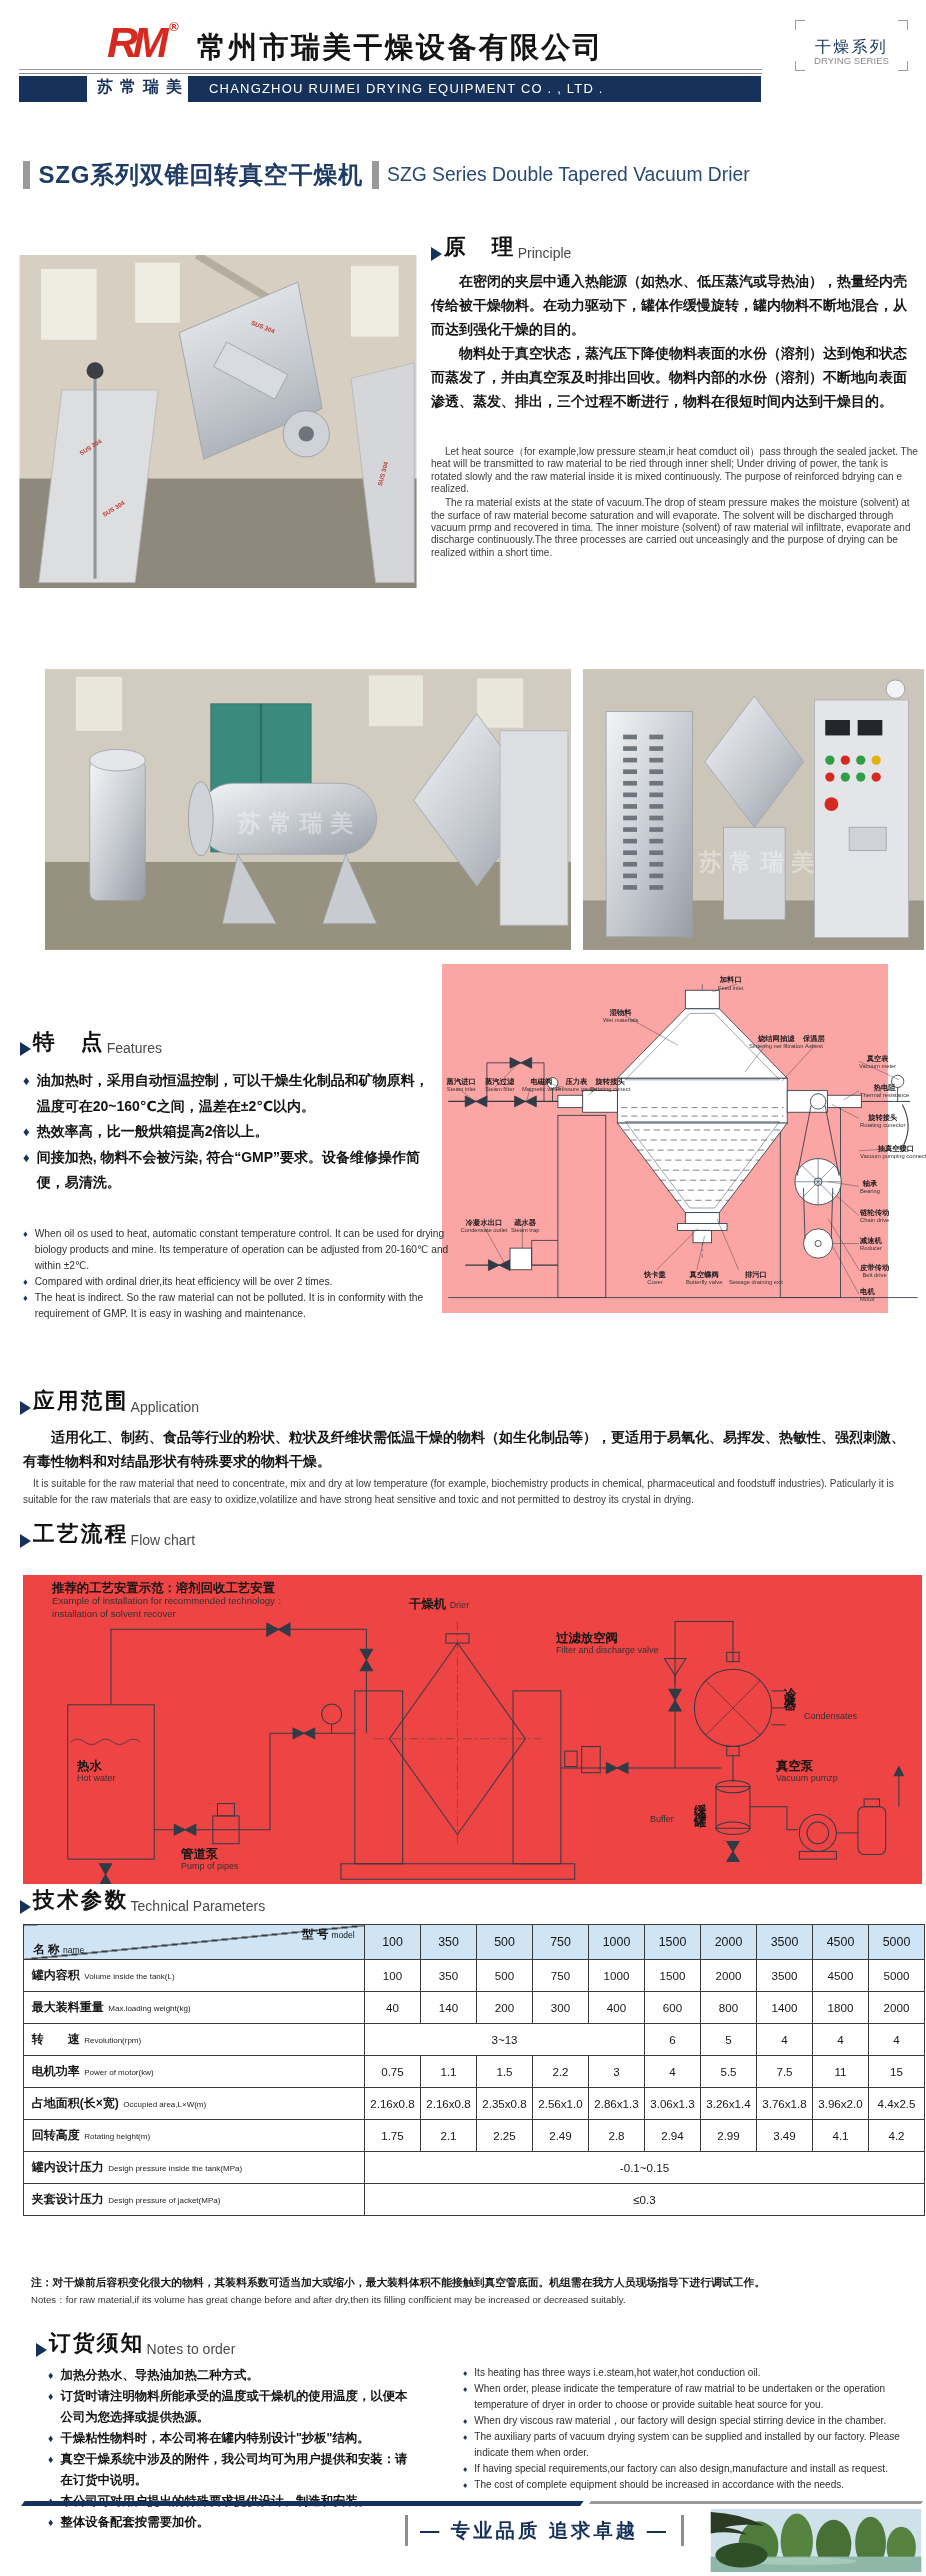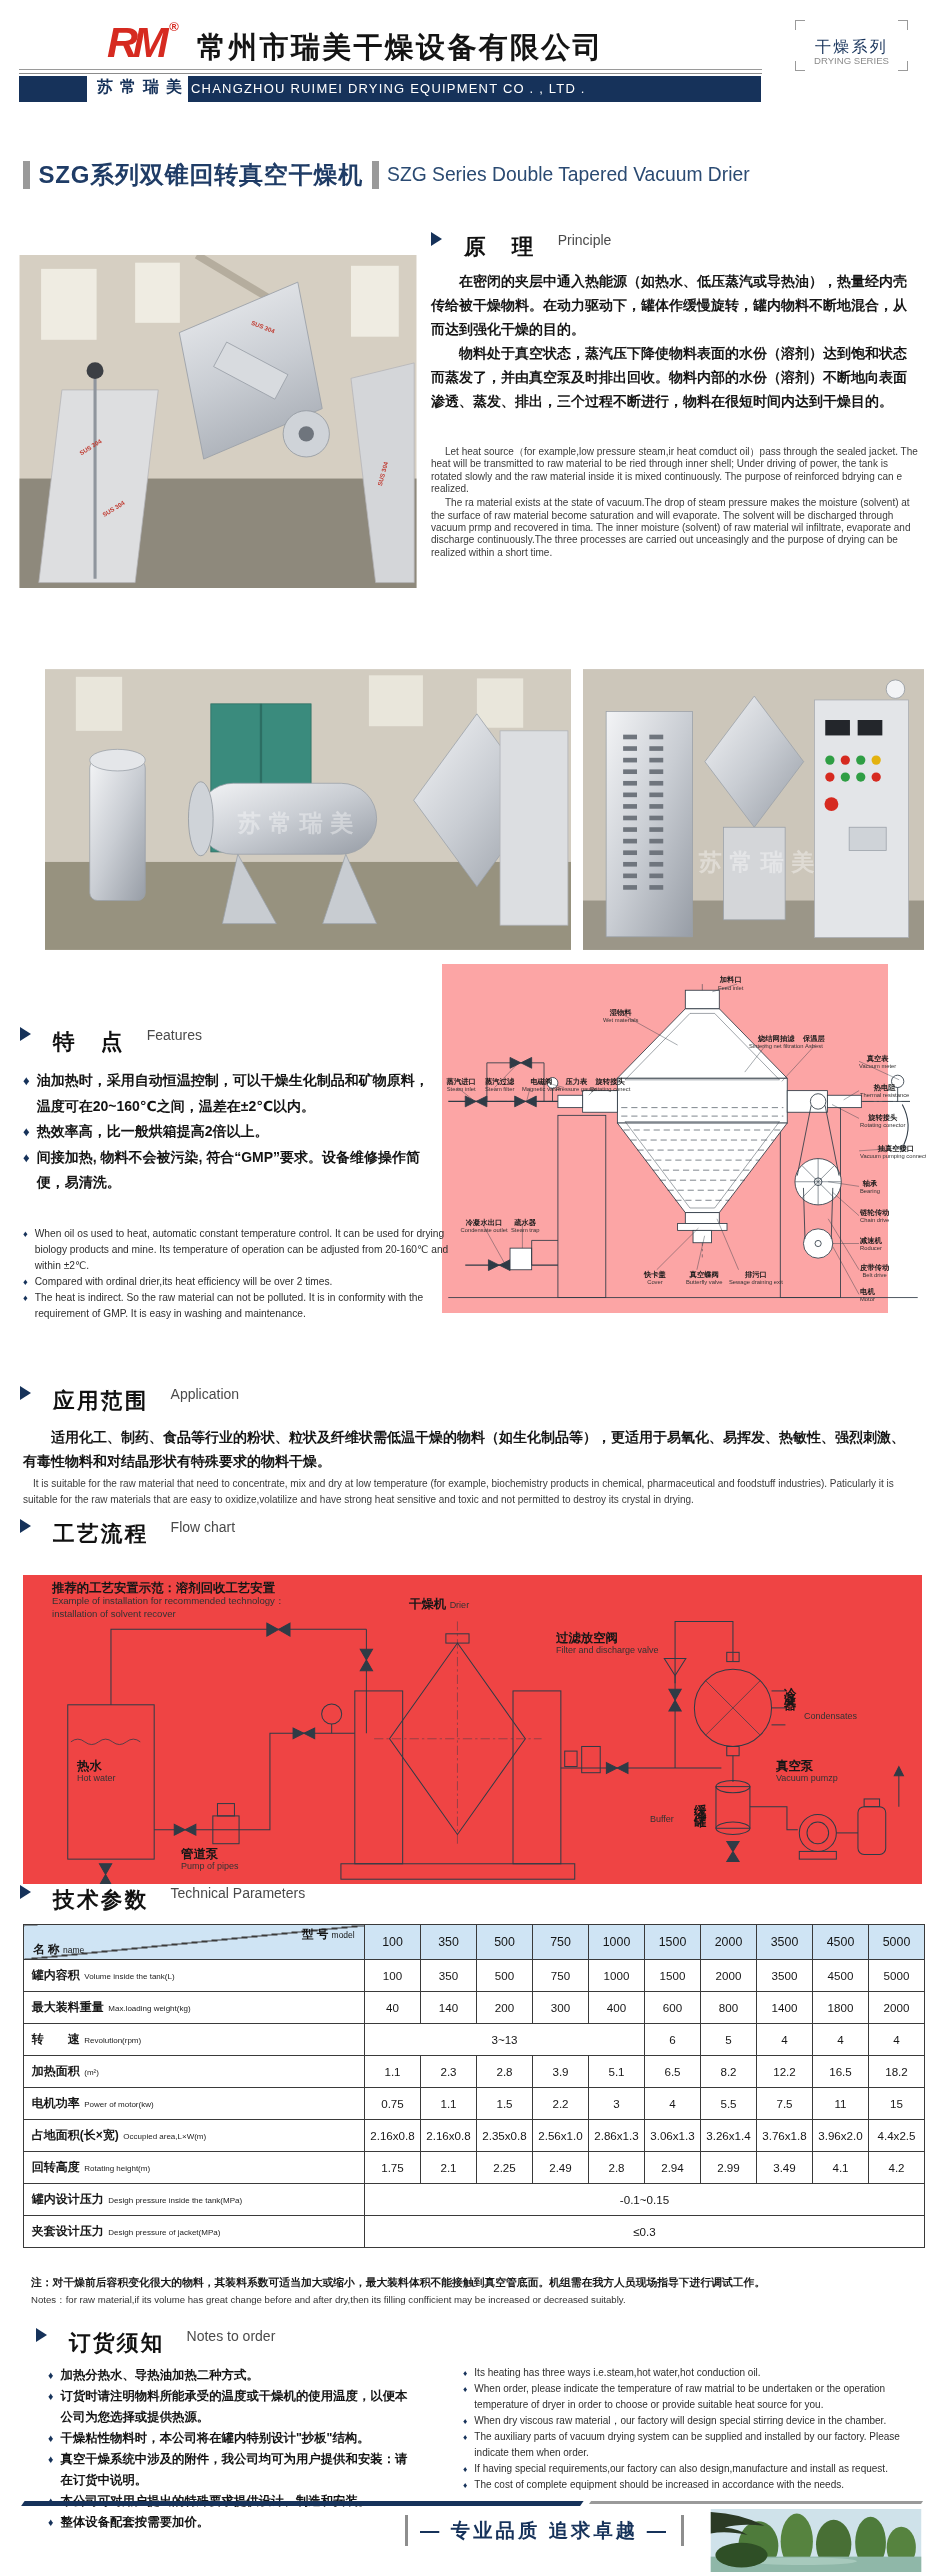--- a/index.html
+++ b/index.html
@@ -9,37 +9,37 @@
   
   .logo{left:107px;top:20px;color:#d62a20;font-weight:bold;font-style:italic;
         font-size:43px;letter-spacing:-5.4px;line-height:1;}
   .logo-reg{font-size:13px;vertical-align:26px;font-style:normal;letter-spacing:0;margin-left:6.2px;}
   .logo-sub{left:97px;top:77px;color:#16325a;font-weight:bold;font-size:16px;letter-spacing:7px;}
   .company-cn{left:197px;top:28px;font-family:"Liberation Serif","DejaVu Serif",serif;
         font-weight:bold;font-size:29px;color:#141414;letter-spacing:2.3px;}
   .hdr-line{left:19.3px;top:69px;width:743px;height:3.1px;border-top:0.8px solid #9a9a9a;border-bottom:1.5px solid #8b8b8b;}
   .hdr-stub{left:19.3px;top:76px;width:68px;height:25.5px;background:#16325a;}
   .hdr-bar{left:188px;top:76px;width:573px;height:25.5px;background:#16325a;color:#fff;
-        font-size:13px;letter-spacing:1.2px;line-height:25.5px;padding-left:3px;box-sizing:border-box;}
+        font-size:13px;letter-spacing:1.2px;line-height:25.5px;padding-left:21px;box-sizing:border-box;}
   .series{left:795px;top:20px;width:113px;height:51px;}
   .series .crn{position:absolute;width:9.3px;height:9.3px;border:0 solid #9a9a9a;}
   .crn.tl{left:0;top:0;border-left-width:1.5px;border-top-width:1.5px;}
   .crn.tr{right:0;top:0;border-right-width:1.5px;border-top-width:1.5px;}
   .crn.bl{left:0;bottom:0;border-left-width:1.5px;border-bottom-width:1.5px;}
   .crn.br{right:0;bottom:0;border-right-width:1.5px;border-bottom-width:1.5px;}
   .series-cn{position:absolute;left:0;right:0;top:5.4px;text-align:center;color:#16325a;
         font-size:16px;letter-spacing:2.3px;margin-top:12px;}
   .series-en{position:absolute;left:0;right:0;bottom:5.4px;text-align:center;color:#8b8b8b;font-size:9.6px;}
   
   .title-row{left:23px;top:159px;display:flex;align-items:center;gap:8.5px;}
   .tbar{width:7px;height:28.6px;background:#9a9a9a;}
   .t-cn{font-size:24px;color:#1f3c66;font-weight:bold;letter-spacing:0.8px;}
   .t-en{font-size:19.3px;color:#2a4a72;}
   
-  .sec-head{display:flex;align-items:flex-start;gap:22px;}
+  .sec-head{display:flex;align-items:flex-end;gap:2px;}
   .arrow{width:0;height:0;border-left:11.6px solid #16325a;border-top:7.7px solid transparent;
         border-bottom:7.7px solid transparent;}
   .h-cn{font-size:21.6px;color:#111;font-weight:bold;letter-spacing:2.3px;}
   .h-en{font-size:14px;color:#4a4a4a;}
   
   .cnp{text-indent:2em;font-size:14px;font-weight:bold;color:#161616;line-height:24px;margin:0;}
   .enp{text-indent:1.4em;font-size:10px;color:#3a3a3a;line-height:12.4px;margin:0 0 1.5px;}
   
   .bullet{display:flex;gap:7px;align-items:flex-start;}
   .diam{color:#16325a;flex:0 0 auto;}
@@ -625,33 +625,20 @@
         <tr class="trow">
           <td class="rowlab"><span class="rl-cn">转　　速</span><span class="rl-en">Revolution(rpm)</span></td>
           <td class="val" colspan="5">3~13</td>
           <td class="val">6</td>
           <td class="val">5</td>
           <td class="val">4</td>
           <td class="val">4</td>
           <td class="val">4</td>
         </tr>
         <tr class="trow">
-          <td class="rowlab"><span class="rl-cn">加热面积</span><span class="rl-en">(m²)</span></td>
-          <td class="val">1.1</td>
-          <td class="val">2.3</td>
-          <td class="val">2.8</td>
-          <td class="val">3.9</td>
-          <td class="val">5.1</td>
-          <td class="val">6.5</td>
-          <td class="val">8.2</td>
-          <td class="val">12.2</td>
-          <td class="val">16.5</td>
-          <td class="val">18.2</td>
-        </tr>
-        <tr class="trow">
           <td class="rowlab"><span class="rl-cn">电机功率</span><span class="rl-en">Power of motor(kw)</span></td>
           <td class="val">0.75</td>
           <td class="val">1.1</td>
           <td class="val">1.5</td>
           <td class="val">2.2</td>
           <td class="val">3</td>
           <td class="val">4</td>
           <td class="val">5.5</td>
           <td class="val">7.5</td>
           <td class="val">11</td>

